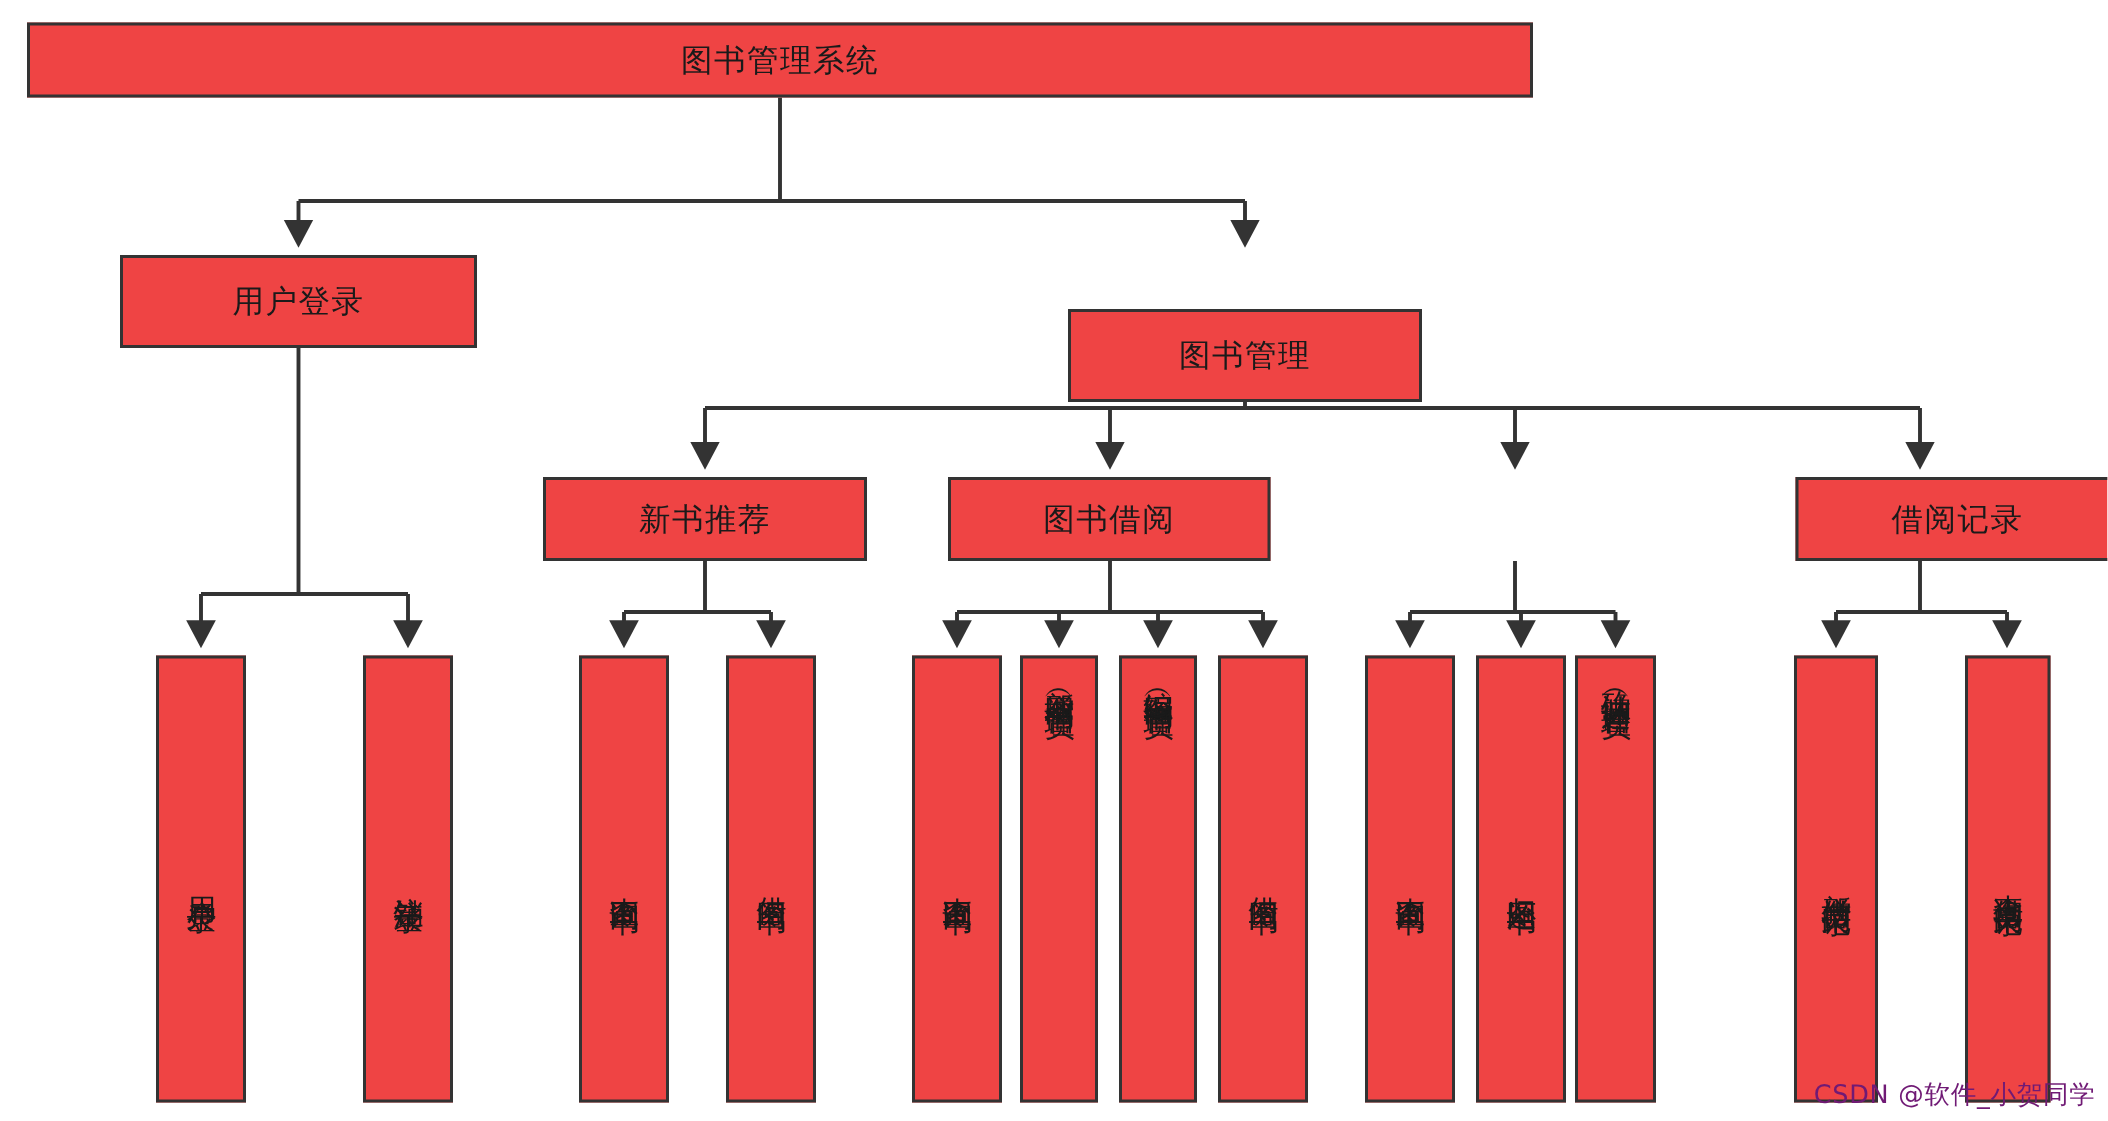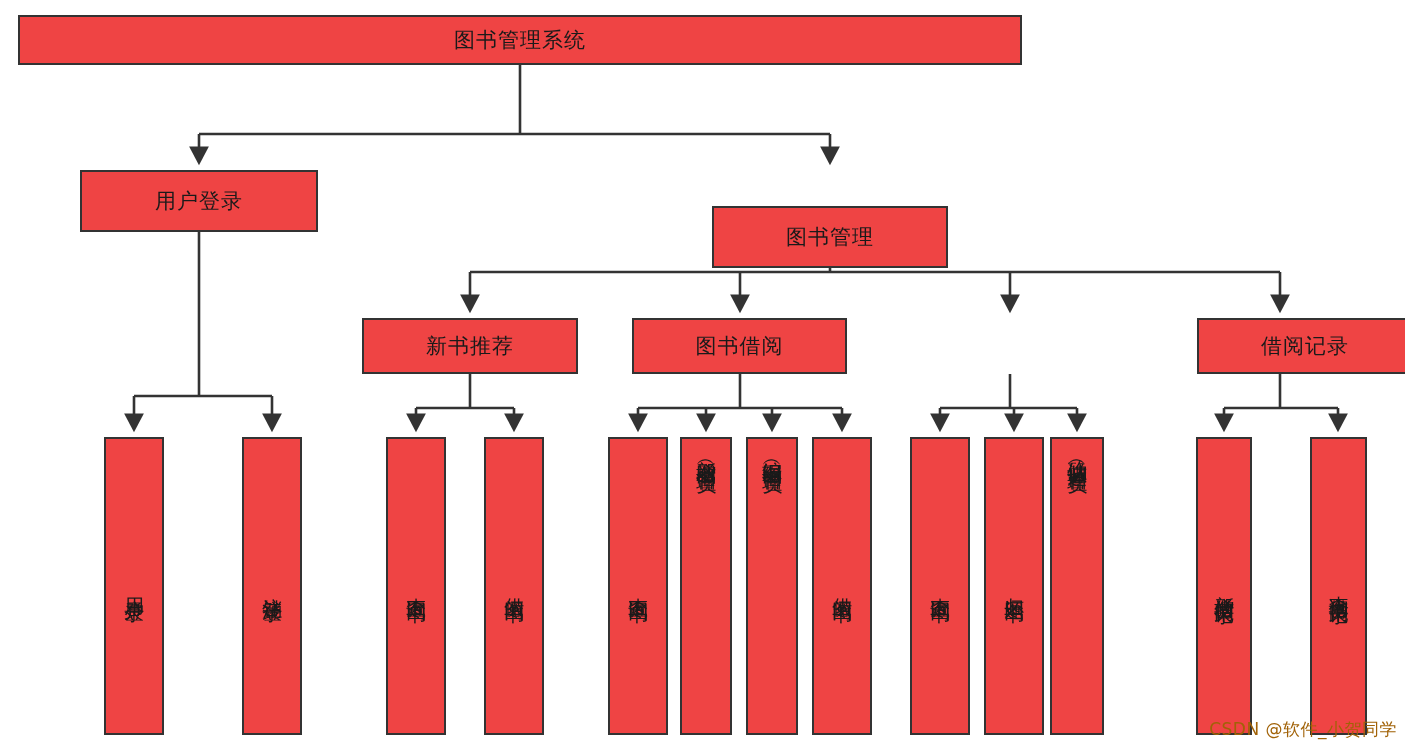--- a/index.html
+++ b/index.html
@@ -55,21 +55,21 @@
     top: 0;
     width: 1405px;
     height: 747px;
     pointer-events: none;
   }
   .watermark {
     position: absolute;
     right: 8px;
     bottom: 6px;
     font-size: 17px;
-    color: #a16207;
+    color: #701a75;
     white-space: nowrap;
     letter-spacing: 0.5px;
   }
 </style>
 </head>
 <body>
 
 <div id="canvas">
 
   <svg id="edges" viewBox="0 0 1405 747" xmlns="http://www.w3.org/2000/svg">

